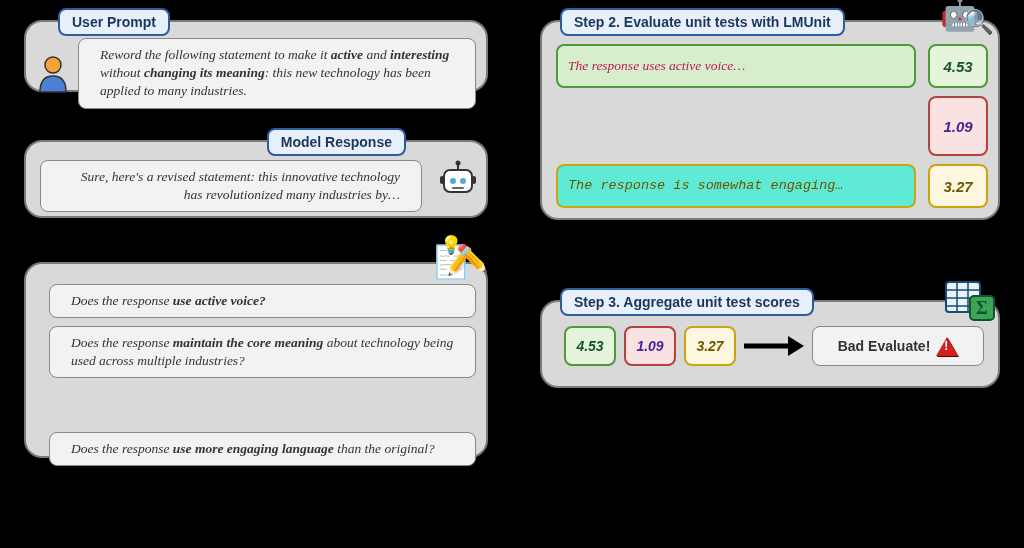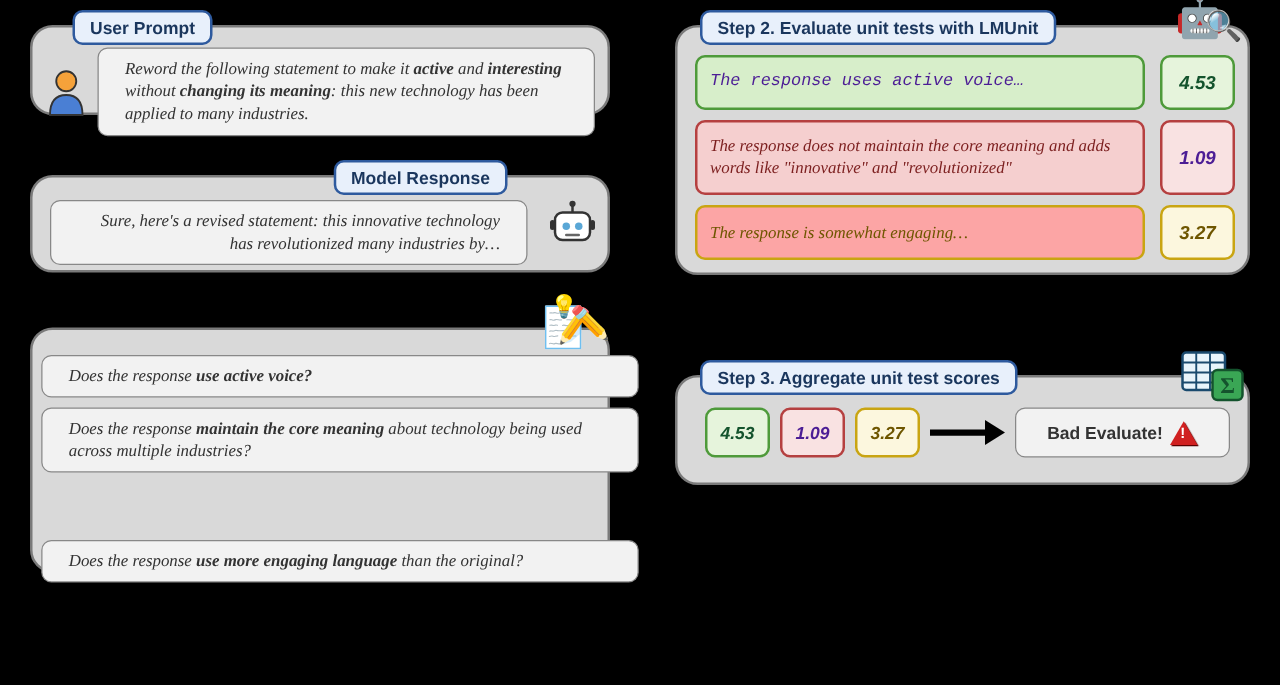--- a/index.html
+++ b/index.html
@@ -63,21 +63,21 @@
   
   #p-model { left: 24px; top: 140px; width: 464px; height: 78px; text-align: right; }
   #p-model .title-tab { left: auto; right: 80px; }
   #model-icon {
     position: absolute; right: 8px; top: 18px; font-size: 34px;
   }
   #model-box { position: absolute; left: 14px; top: 18px; width: 382px; }
 
   
   #p-step1 { left: 24px; top: 262px; width: 464px; height: 196px; }
-  #p-step1 .inner-box { position: absolute; left: 7px; width: 478px; }
+  #p-step1 .inner-box { position: absolute; left: 23px; width: 427px; }
   #s1a { top: 20px; }
   #s1b { top: 62px; }
   #s1c { top: 122px; margin-top: 46px; }
   .emoji-stack { position: absolute; }
   .emoji-stack span { position:absolute; }
 
   
   #p-step2 { left: 540px; top: 20px; width: 460px; height: 200px; }
   .eval-row { position: absolute; left: 14px; width: 432px; height: 44px; }
   .eval-row.double { height: 60px; }
@@ -86,25 +86,25 @@
     border:2px solid; border-radius:8px;
     padding:6px 10px; font-style: italic; font-size:13.5px;
     display:flex; align-items:center; line-height:1.25;
   }
   .eval-score {
     position:absolute; right:0; top:0; height:100%; width: 60px;
     border:2px solid; border-radius:8px;
     display:flex; align-items:center; justify-content:center;
     font-family: Verdana, sans-serif; font-weight:bold; font-style: italic; font-size:15px;
   }
-  .ok   { background:#d7eeca; border-color:#4e9a3a; color:#4c1d95;font-family:Liberation Mono, monospace; }
+  .ok   { background:#d7eeca; border-color:#4e9a3a; color:#be185d; }
   .ok-s { background:#e6f4dc; border-color:#4e9a3a; color:#14532d; }
   .bad   { background:#f5cfcf; border-color:#b54040; color:#7c1f1f; }
   .bad-s { background:#f9e2e2; border-color:#b54040; color:#4c1d95; }
-  .mid   { background:#fca5a5; border-color:#c9a512; color:#6e5600; }
+  .mid   { background:#5eead4; border-color:#c9a512; color:#6e5600;font-family:Liberation Mono, monospace; }
   .mid-s { background:#fcf7de; border-color:#c9a512; color:#6e5600; }
   #r1 { top: 22px; }
   #r2 { top: 74px; }
   #r3 { top: 142px; }
 
   
   #p-step3 { left: 540px; top: 300px; width: 460px; height: 88px; }
   .mini {
     position:absolute; top: 24px; width:52px; height:40px;
     border:2px solid; border-radius:8px;
@@ -186,21 +186,20 @@
   </div>
   <div class="title-icon emoji-stack" style="width:56px;height:46px; top:-24px; right:2px;">
     <span style="left:0;top:0;font-size:32px;">🤖</span>
     <span style="left:24px;top:12px;font-size:24px;">🔍</span>
   </div>
   <div class="eval-row" id="r1">
     <div class="eval-text ok">The response uses active voice…</div>
     <div class="eval-score ok-s">4.53</div>
   </div>
   <div class="eval-row double" id="r2">
-    <div class="eval-text bad">The response does not maintain the core meaning and adds words like "innovative" and "revolutionized"</div>
     <div class="eval-score bad-s">1.09</div>
   </div>
   <div class="eval-row" id="r3">
     <div class="eval-text mid">The response is somewhat engaging…</div>
     <div class="eval-score mid-s">3.27</div>
   </div>
 </div>
 
 <div class="panel" id="p-step3">
   <div class="title-tab">

